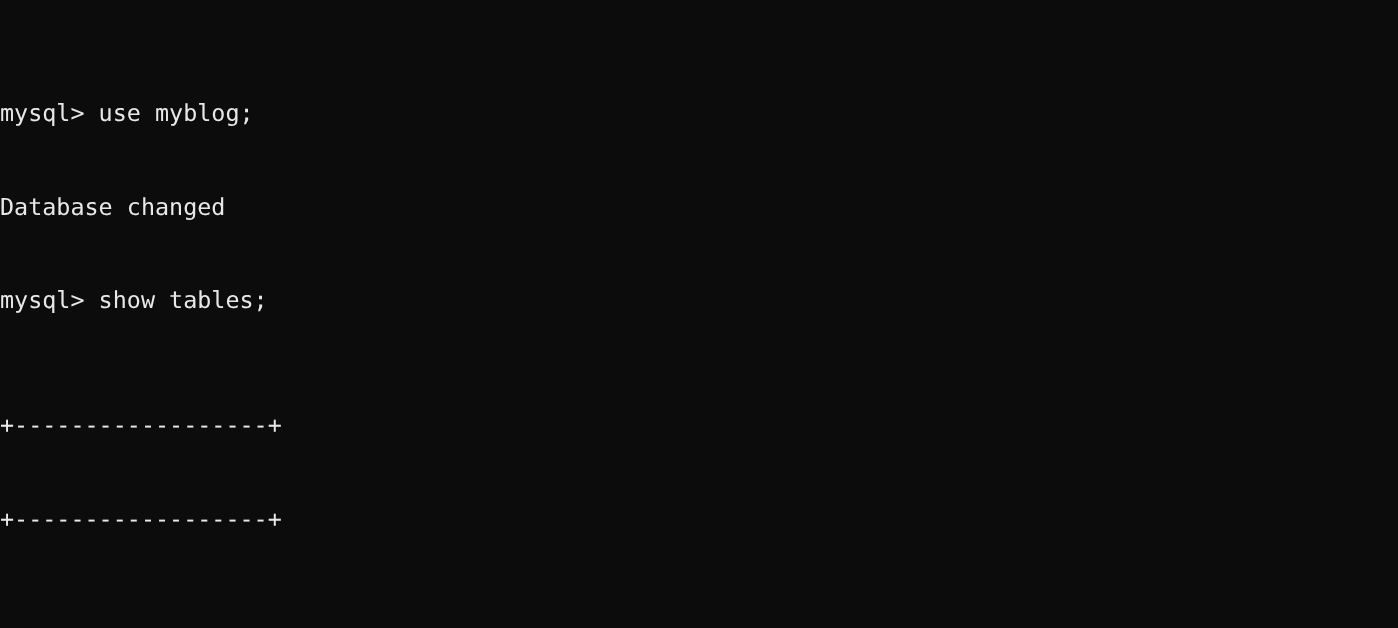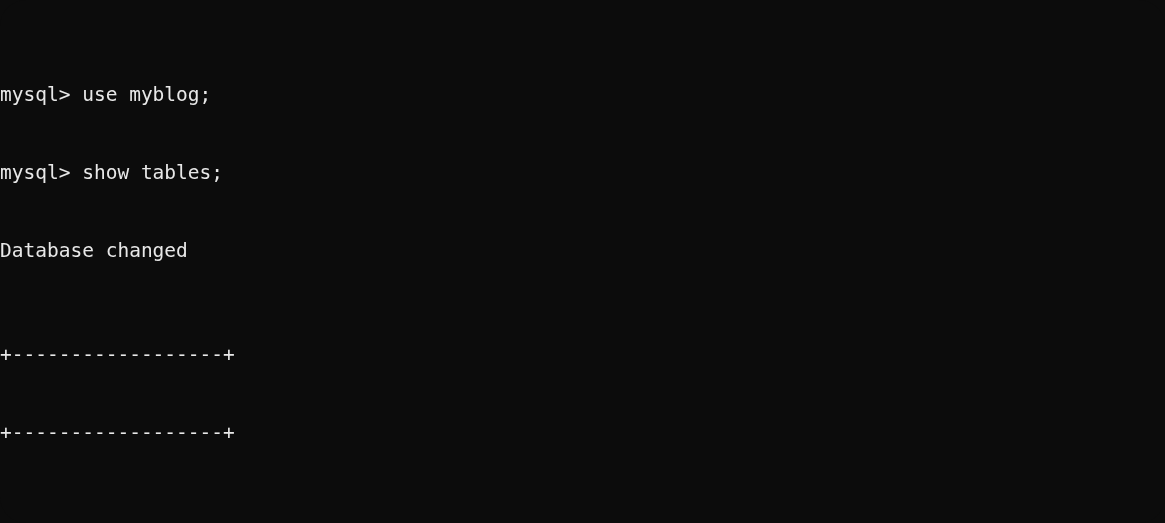--- a/index.html
+++ b/index.html
@@ -34,22 +34,22 @@
     white-space: pre;
     font-variant-ligatures: none;
   }
 </style>
 </head>
 <body>
 
 <div id="terminal">
 
   <div class="line">mysql&gt; use myblog;</div>
+  <div class="line">Database changed</div>
   <div class="line">mysql&gt; show tables;</div>
-  <div class="line">Database changed</div>
 
   <div class="line">+------------------+</div>
   <div class="line">+------------------+</div>
   
   
   
 
   
 
   

